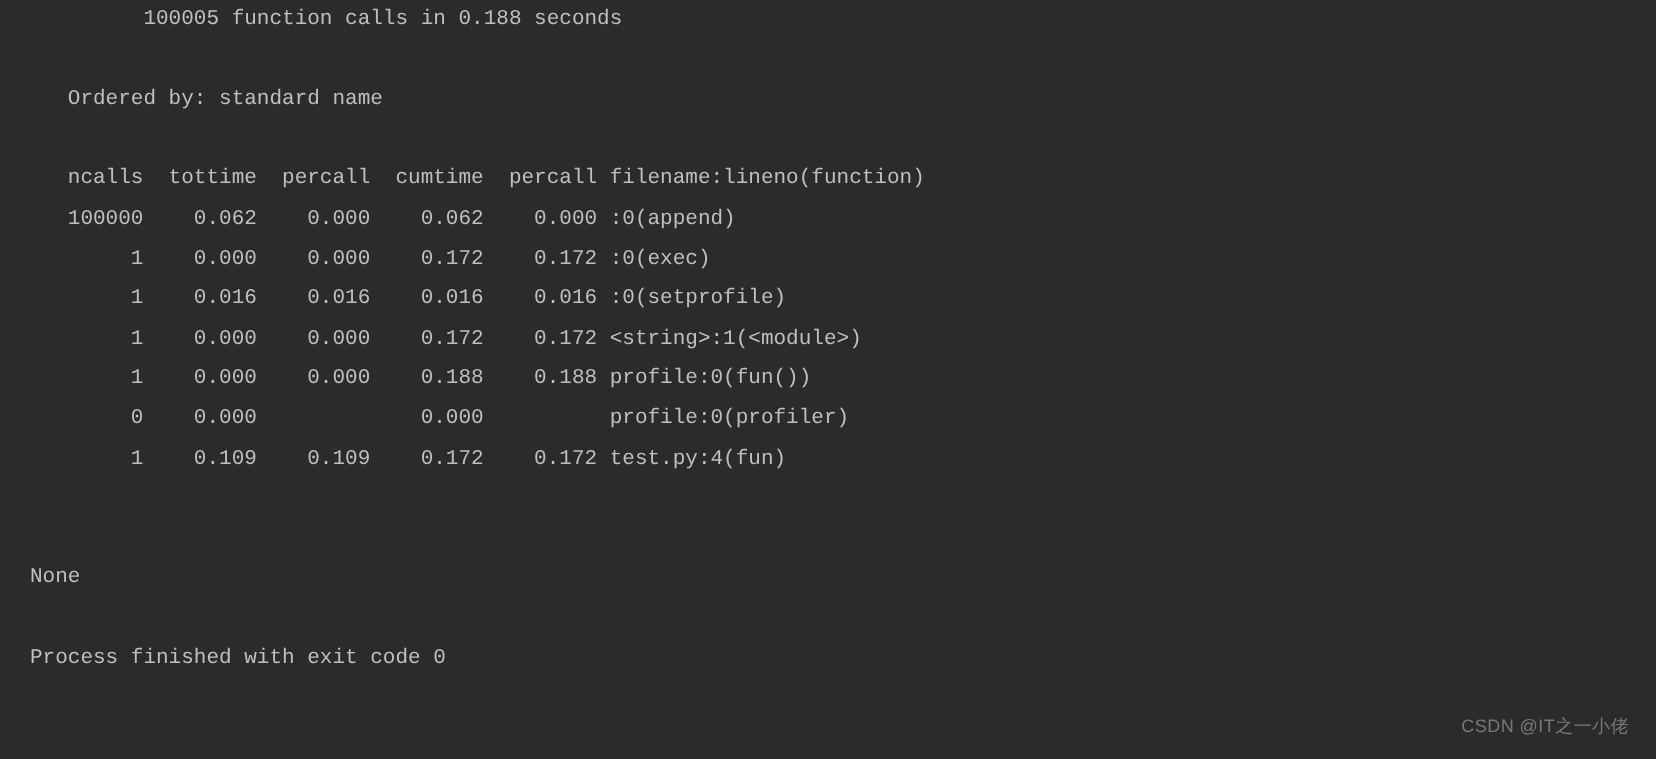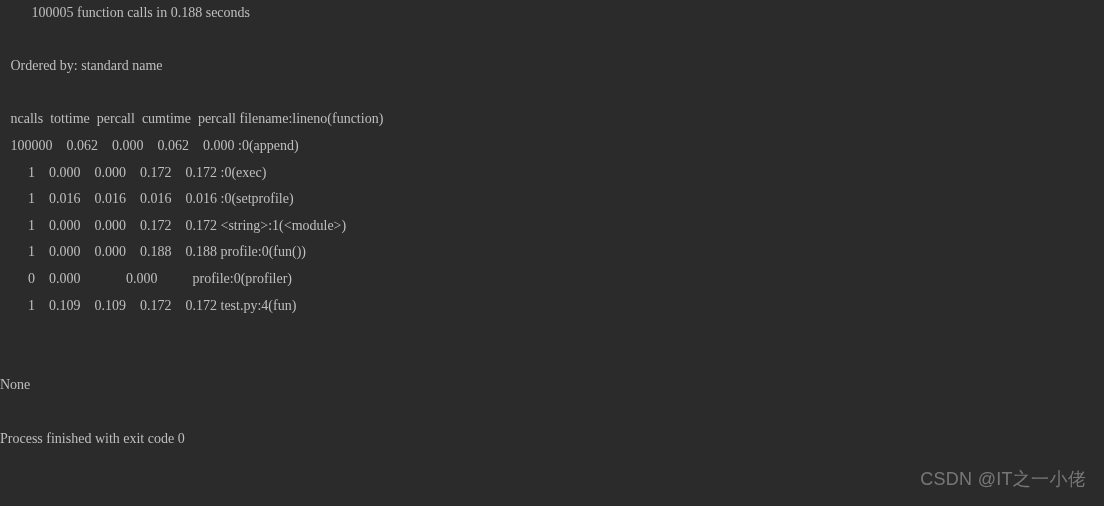--- a/index.html
+++ b/index.html
@@ -13,30 +13,31 @@
       font-family: 'Menlo', 'Consolas', 'Courier New', monospace;
       font-size: 14px;
       line-height: 1.9;
       width: 1104px;
       height: 506px;
       padding: 0;
       position: relative;
       overflow: hidden;
     }
     pre {
-      font-family: Liberation Serif, serif;
+      font-family: Liberation Mono, monospace;
       white-space: pre;
+      padding-left: 20px;
     }
     .watermark {
       position: absolute;
       bottom: 10px;
       right: 18px;
       color: rgba(210, 210, 210, 0.45);
       font-family: Arial, sans-serif;
-      font-size: 18px;
+      font-size: 12px;
       letter-spacing: 0.3px;
     }
   </style>
 </head>
 <body>
 
 <pre><span>         100005 function calls in 0.188 seconds</span>
 
 <span>   Ordered by: standard name</span>
 

